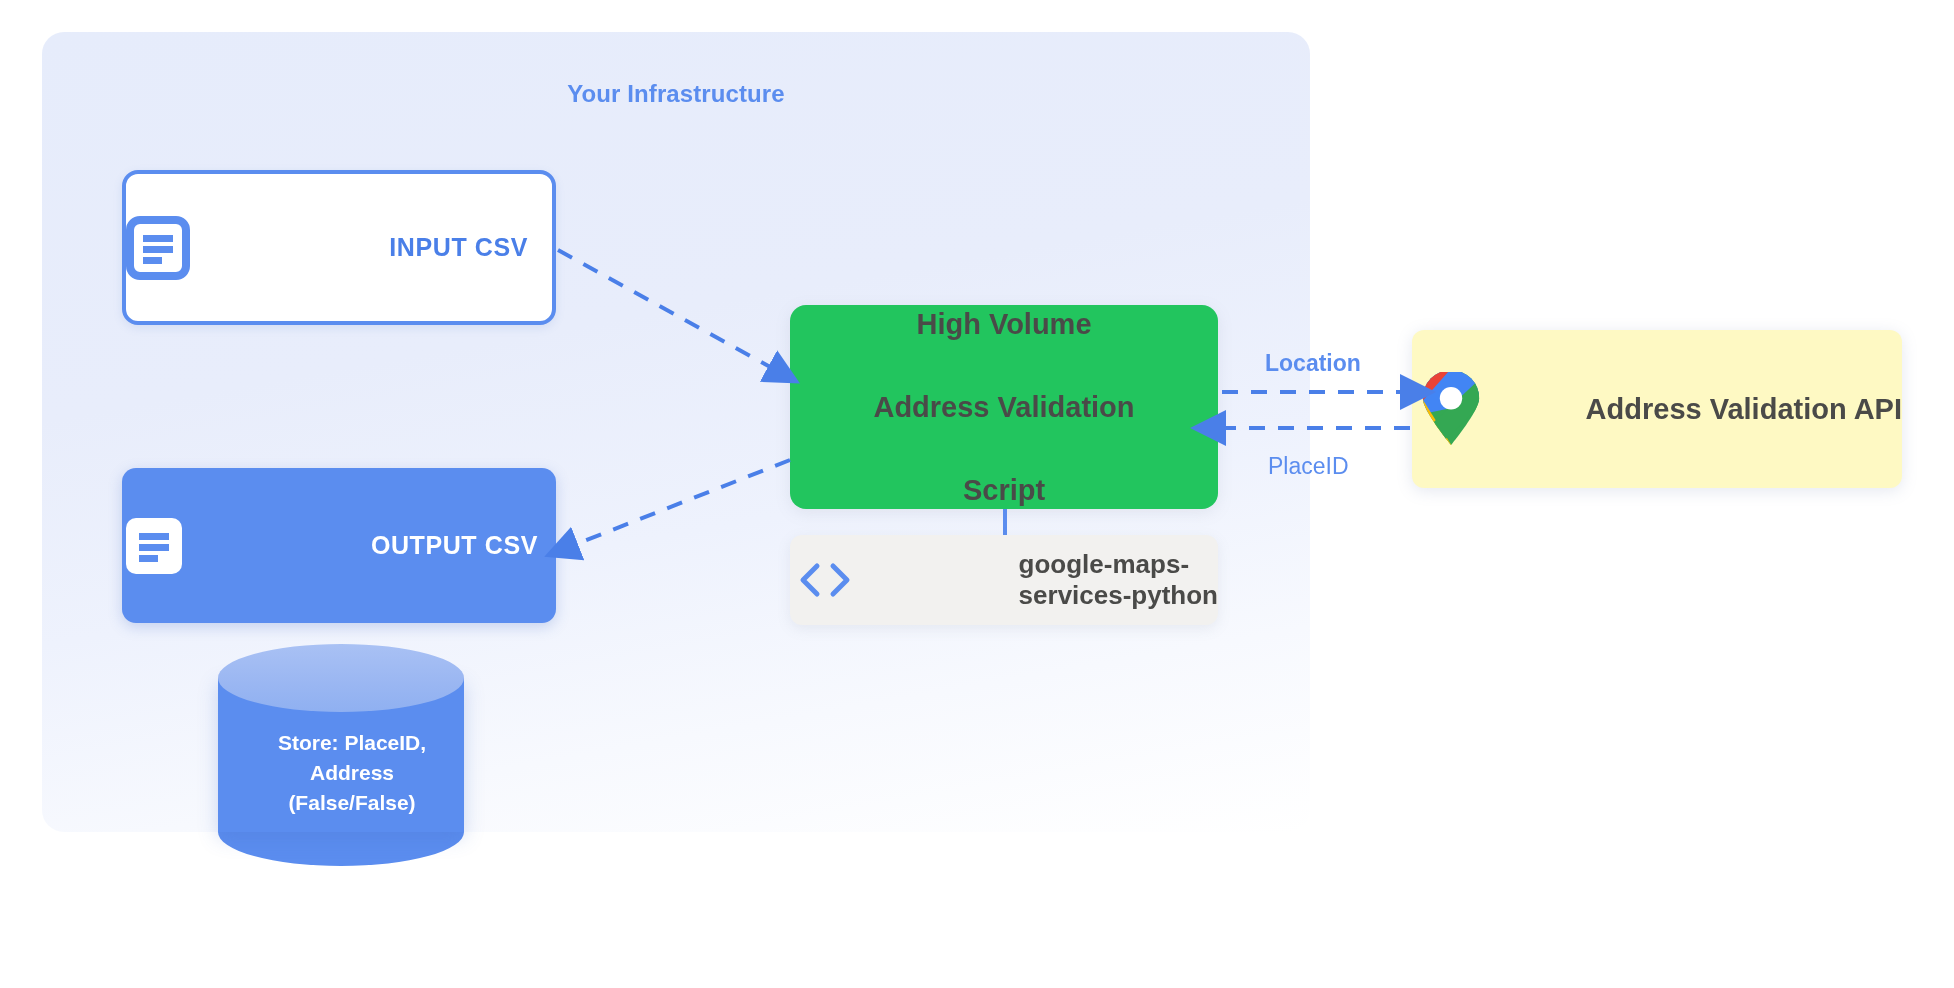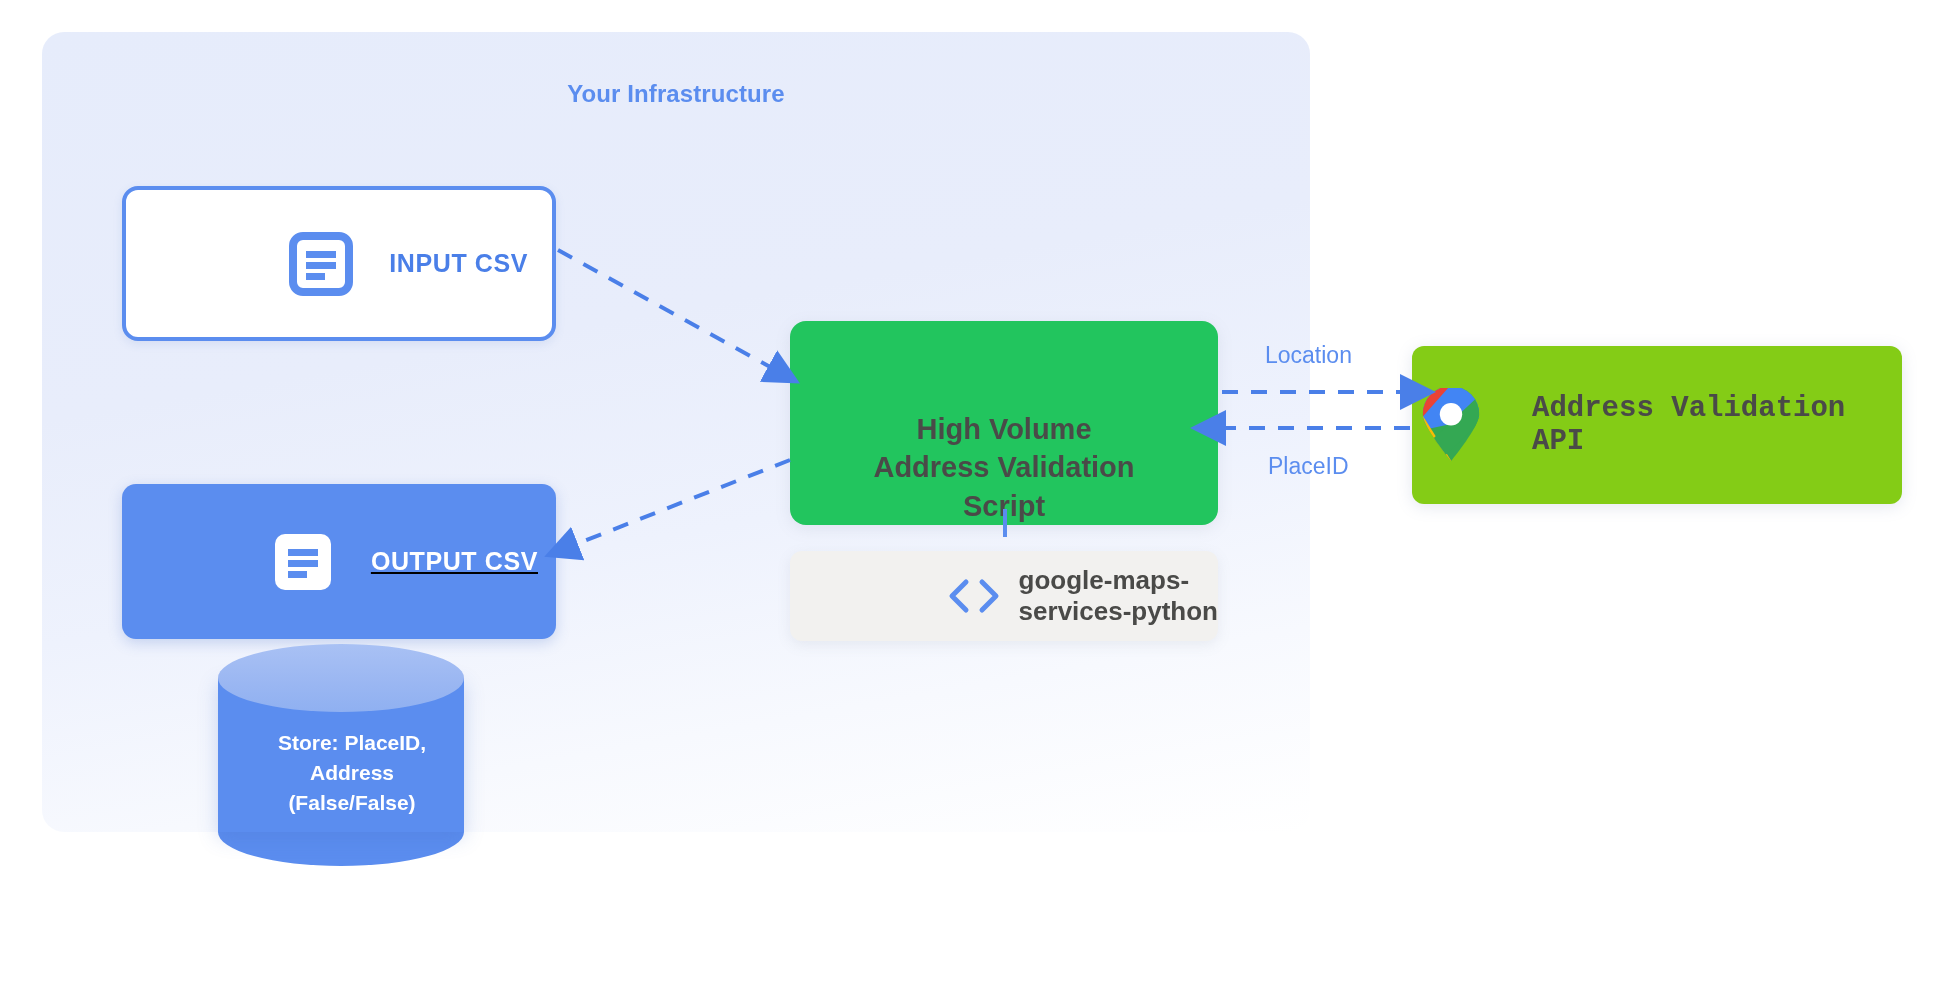--- a/index.html
+++ b/index.html
@@ -44,22 +44,21 @@
     color: #5b8def;
     letter-spacing: .1px;
   }
 
   
   .node {
     position: absolute;
     box-sizing: border-box;
     display: flex;
     align-items: center;
-    justify-content: flex-end;
-    margin-top: 16px;
+    justify-content: space-between;
   }
 
   
   .input-csv {
     left: 122px;
     top: 170px;
     width: 434px;
     height: 155px;
     background: #ffffff;
     border: 4px solid #5b8def;
@@ -79,21 +78,20 @@
   .output-csv {
     left: 122px;
     top: 468px;
     width: 434px;
     height: 155px;
     background: #5b8def;
     border-radius: 14px;
     box-shadow: 0 4px 14px rgba(70,110,200,.25);
     gap: 36px;
     padding-right: 18px;
-    text-decoration: underline;
   }
   .output-csv .lbl {
     font-size: 25px;
     font-weight: bold;
     color: #ffffff;
     letter-spacing: .6px;
   }
 
   
   .doc-icon { width: 64px; height: 64px; flex: 0 0 auto; }
@@ -154,42 +152,41 @@
     line-height: 1.2;
     text-align: left;
   }
 
   
   .api-box {
     left: 1412px;
     top: 330px;
     width: 490px;
     height: 158px;
-    background: #84cc16;
+    background: #fef9c3;
     border-radius: 12px;
     box-shadow: 0 3px 16px rgba(110,130,170,.18);
     gap: 48px;
     padding-left: 6px;
-    font-family: Liberation Mono, monospace;
   }
   .api-label {
     font-size: 29px;
     font-weight: bold;
     color: #4a4a48;
   }
   .pin-icon { width: 66px; height: 74px; flex: 0 0 auto; }
 
   
   .edge-label {
     position: absolute;
     font-size: 23px;
     color: #5b8def;
     white-space: nowrap;
   }
-  .lbl-location { left: 1265px; top: 342px; }
+  .lbl-location { left: 1265px; top: 350px; font-weight: bold; }
   .lbl-placeid  { left: 1268px; top: 453px; }
 
   
   .cylinder {
     position: absolute;
     left: 218px;
     top: 644px;
     width: 246px;
     height: 222px;
   }

